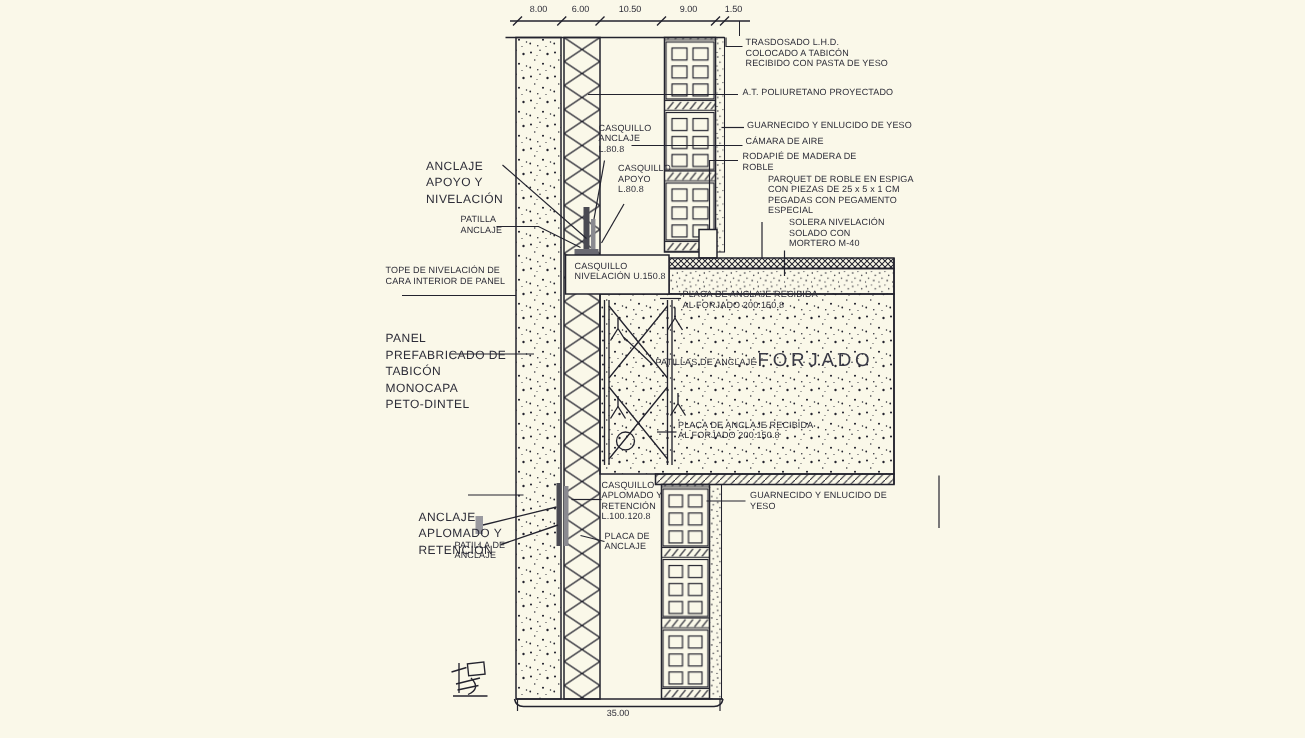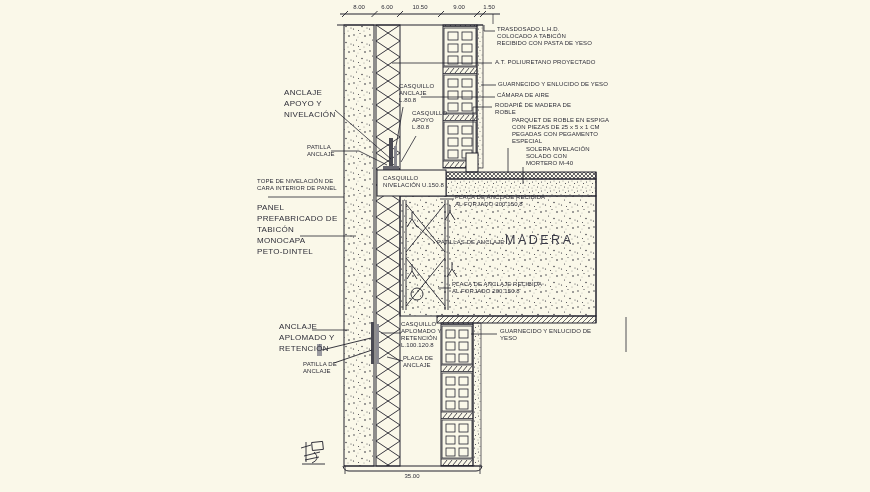--- a/index.html
+++ b/index.html
@@ -1,21 +1,21 @@
 <!DOCTYPE html>
 <html><head>
 <meta charset="utf-8">
 <style>
   html,body{margin:0;padding:0;background:#faf8e9;}
   .canvas{position:relative;width:870px;height:492px;background:#faf8e9;overflow:hidden;
           font-family:"Liberation Sans",sans-serif;}
   svg{position:absolute;left:0;top:0;}
   .lbl{position:absolute;font-size:6px;line-height:7px;color:#2d2d38;white-space:pre-line;
        letter-spacing:0.1px;}
-  .lbl-md{font-size:8px;line-height:11px;letter-spacing:0.3px;}
+  .lbl-md{font-size:8px;line-height:11px;letter-spacing:0.3px;margin-top:18px;}
   .forjado{position:absolute;font-size:12.5px;line-height:14px;letter-spacing:2.5px;
            color:#3a3a46;white-space:pre;}
   .dim{position:absolute;font-size:6px;line-height:7px;color:#2d2d38;transform:translateX(-50%);
        white-space:pre;}
 </style>
 </head>
 <body>
 
 <div class="canvas">
 
@@ -218,21 +218,21 @@
 ANCLAJE
 L.80.8</div>
   <div class="lbl" style="left:412px;top:110px">CASQUILLO
 APOYO
 L.80.8</div>
   <div class="lbl" style="left:383px;top:175px">CASQUILLO
 NIVELACIÓN U.150.8</div>
   <div class="lbl" style="left:455px;top:194px">PLACA DE ANCLAJE RECIBIDA
 AL FORJADO 200.150.8</div>
   <div class="lbl" style="left:437px;top:239px">PATILLAS DE ANCLAJE</div>
-  <div class="forjado" style="left:505px;top:233px">MADERA</div>
+  <div class="forjado" style="left:505px;top:233px">FORJADO</div>
   <div class="lbl" style="left:452px;top:281px">PLACA DE ANCLAJE RECIBIDA
 AL FORJADO 200.150.8</div>
   <div class="lbl" style="left:401px;top:321px">CASQUILLO
 APLOMADO Y
 RETENCIÓN
 L.100.120.8</div>
   <div class="lbl" style="left:403px;top:355px">PLACA DE
 ANCLAJE</div>
 
   <div class="lbl" style="left:497px;top:26px">TRASDOSADO L.H.D.

